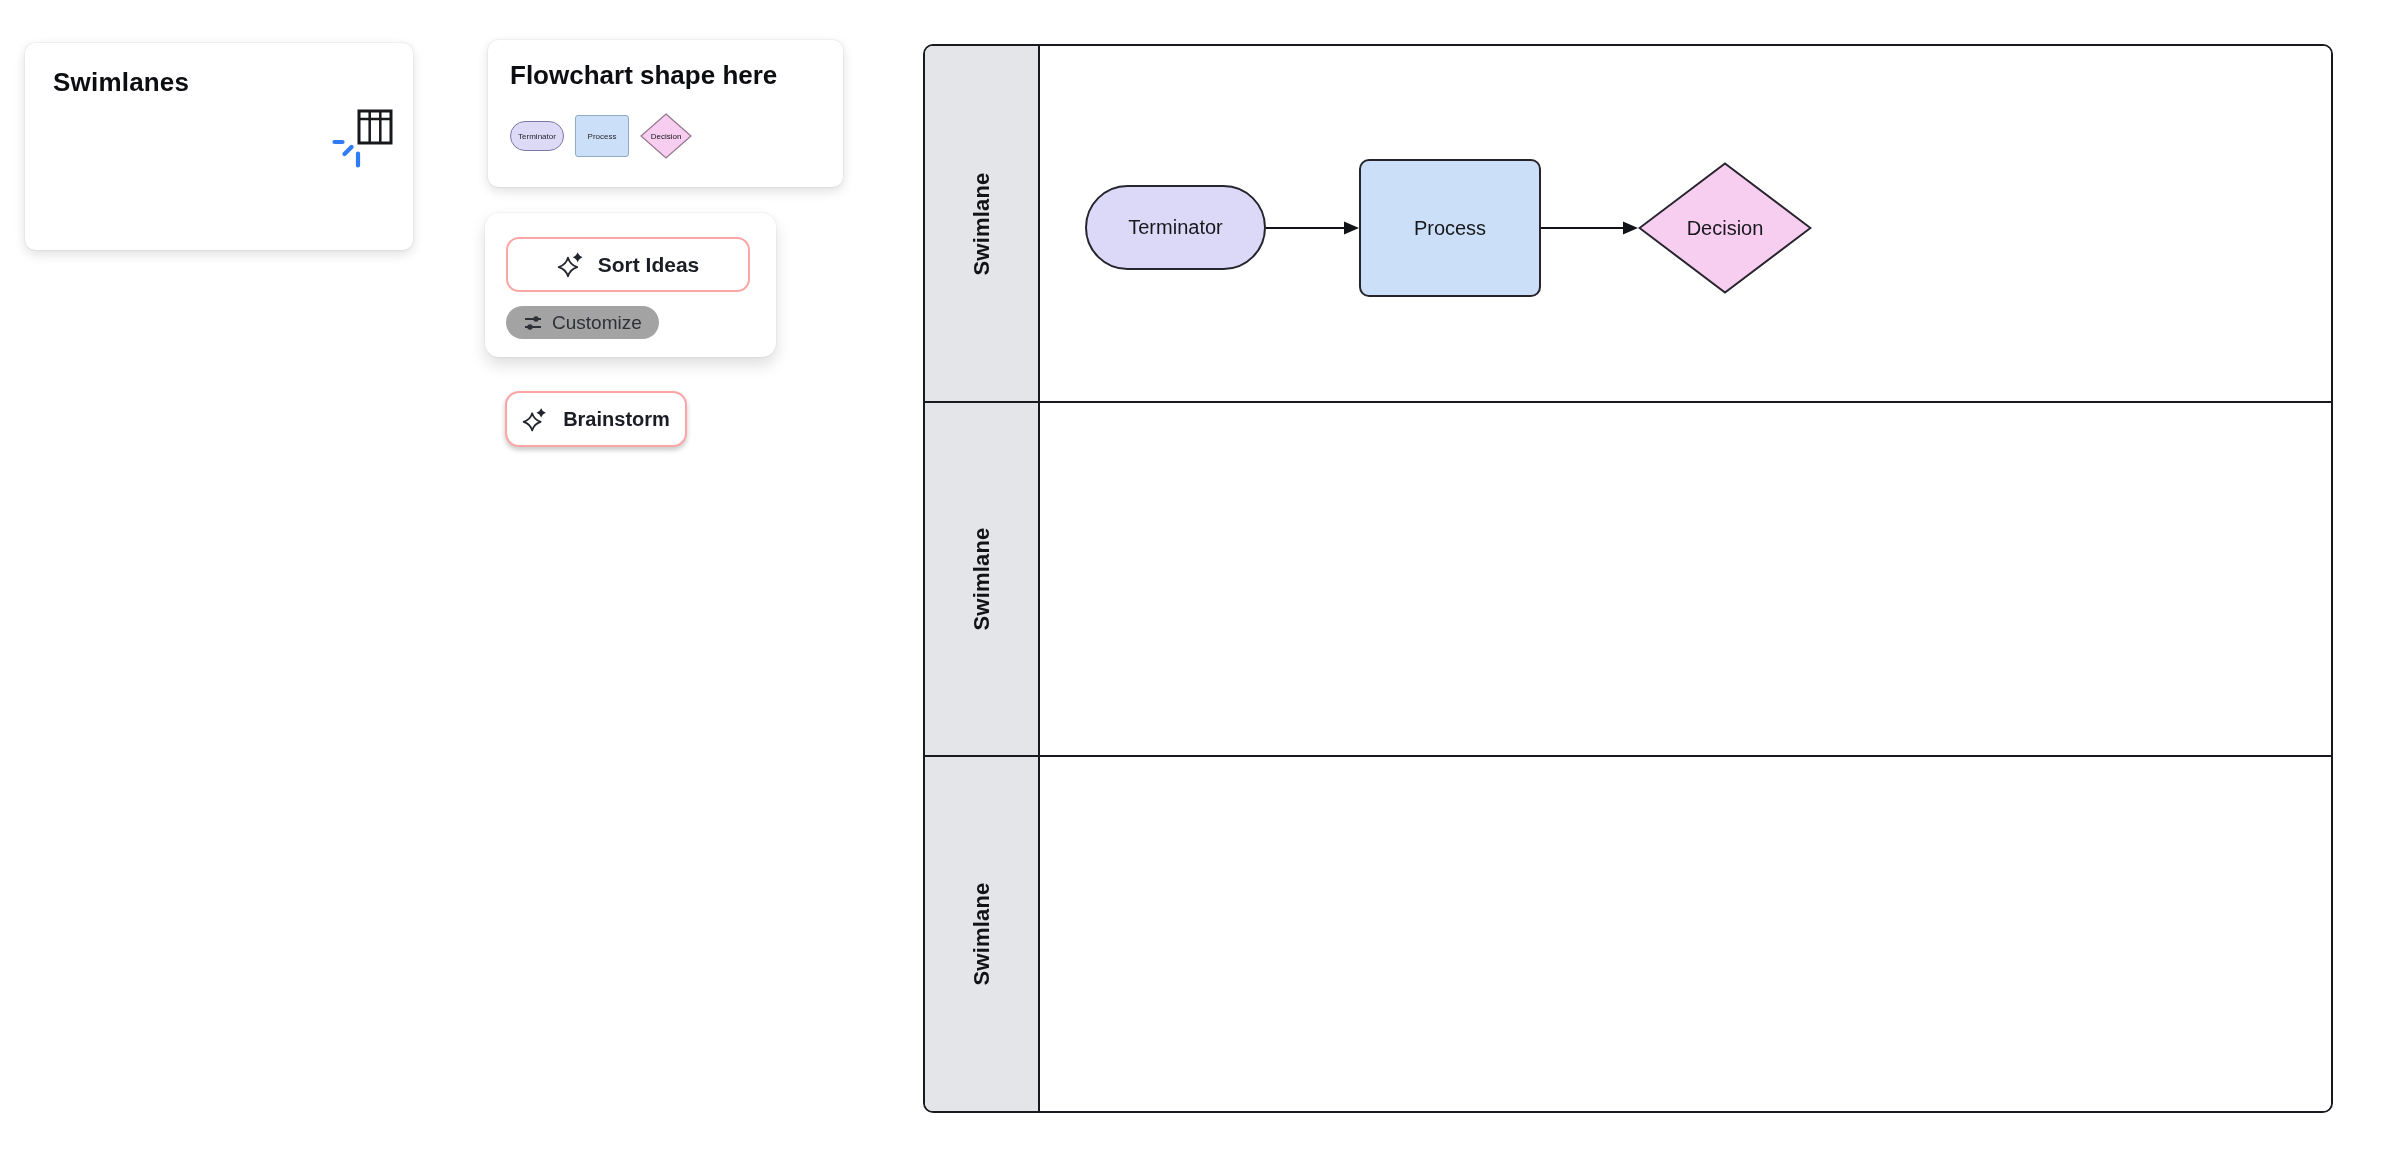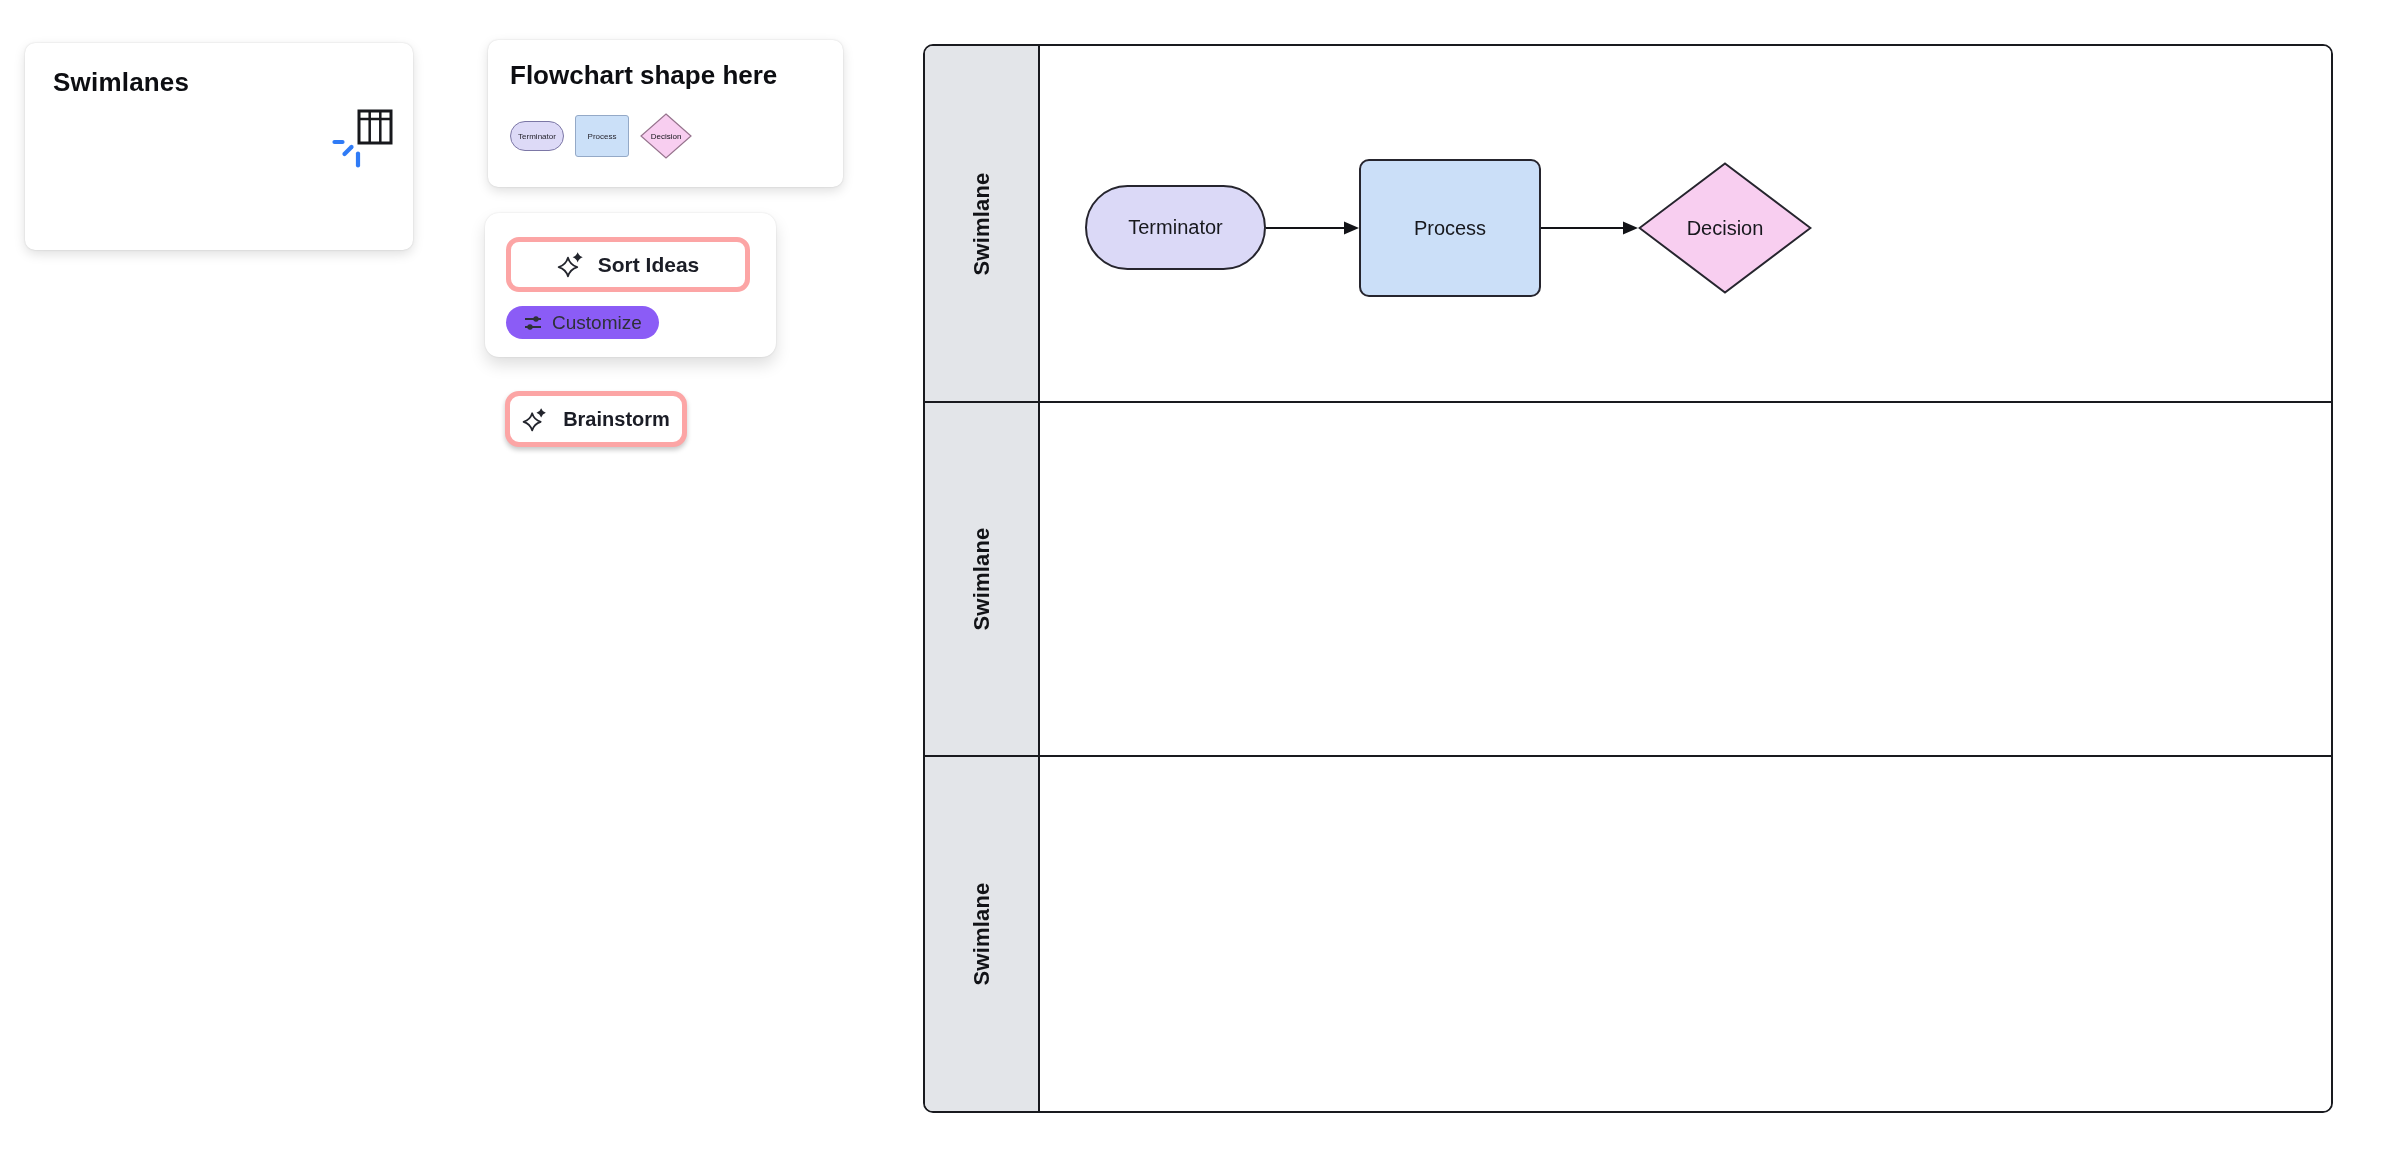--- a/index.html
+++ b/index.html
@@ -27,25 +27,25 @@
     border:1px solid #7c77a6; border-radius:15px; }
   .mini-process { width:54px; height:42px; background:#CBE0F8;
     border:1px solid #94a9c7; border-radius:3px; }
   .mini-decision { position:relative; width:52px; height:46px; }
   .mini-decision .mini-label { position:absolute; inset:0; display:flex;
     align-items:center; justify-content:center; font-size:8px; }
 
   .sort-card { left:485px; top:213px; width:291px; height:144px; padding:24px 21px;
     border-radius:14px; box-shadow:0 0 2px rgba(0,0,0,.12), 0 8px 16px rgba(0,0,0,.13); }
   .ai-button { display:flex; align-items:center; justify-content:center; gap:14px;
-    background:#fff; border:5px solid #fca5a5; border-radius:13px;
+    background:#fff; border:2px solid #fca5a5; border-radius:13px;
     font-size:21px; font-weight:bold; color:#1b1d26; cursor:pointer; }
   .sort-button { width:244px; height:55px; }
   .chip { margin-top:14px; display:inline-flex; align-items:center; gap:9px;
-    height:33px; padding:0 17px; background:#8b5cf6; border-radius:17px;
+    height:33px; padding:0 17px; background:#a3a3a3; border-radius:17px;
     font-size:19px; color:#2e3138; cursor:pointer; }
 
   .brainstorm-button { position:absolute; left:505px; top:391px; width:182px; height:56px;
     border-radius:14px; gap:16px; font-size:20px;
     box-shadow:0 3px 5px rgba(0,0,0,.22); }
 
   
   .diagram { position:absolute; left:923px; top:44px; width:1410px; height:1069px;
     border:2px solid #191a1f; border-radius:10px; overflow:hidden;
     display:flex; flex-direction:column; background:#fff; }

